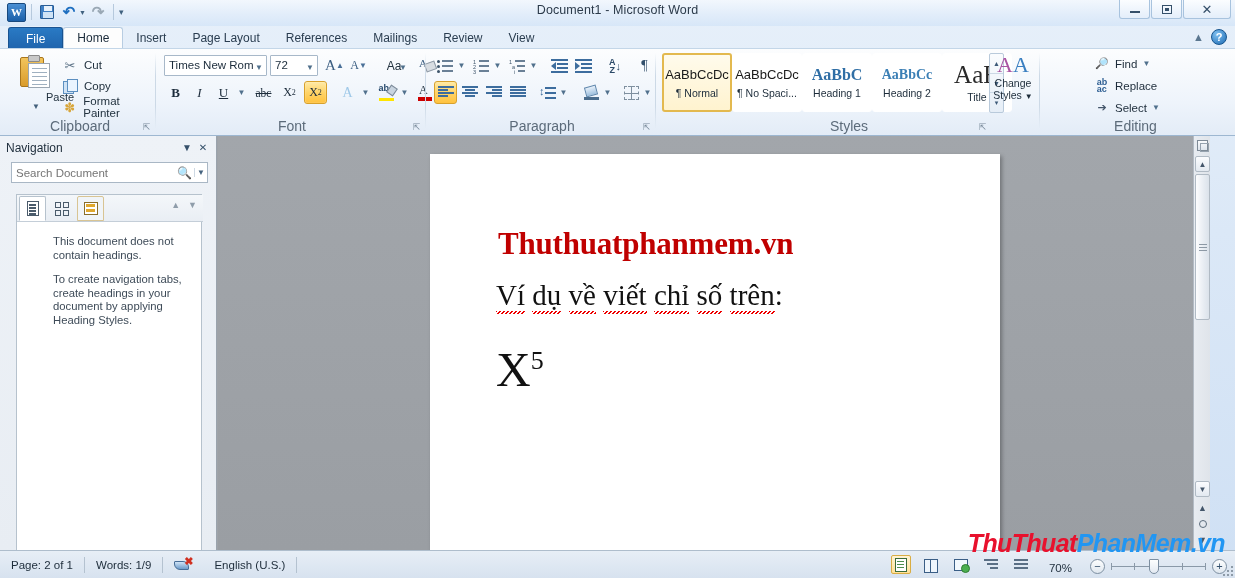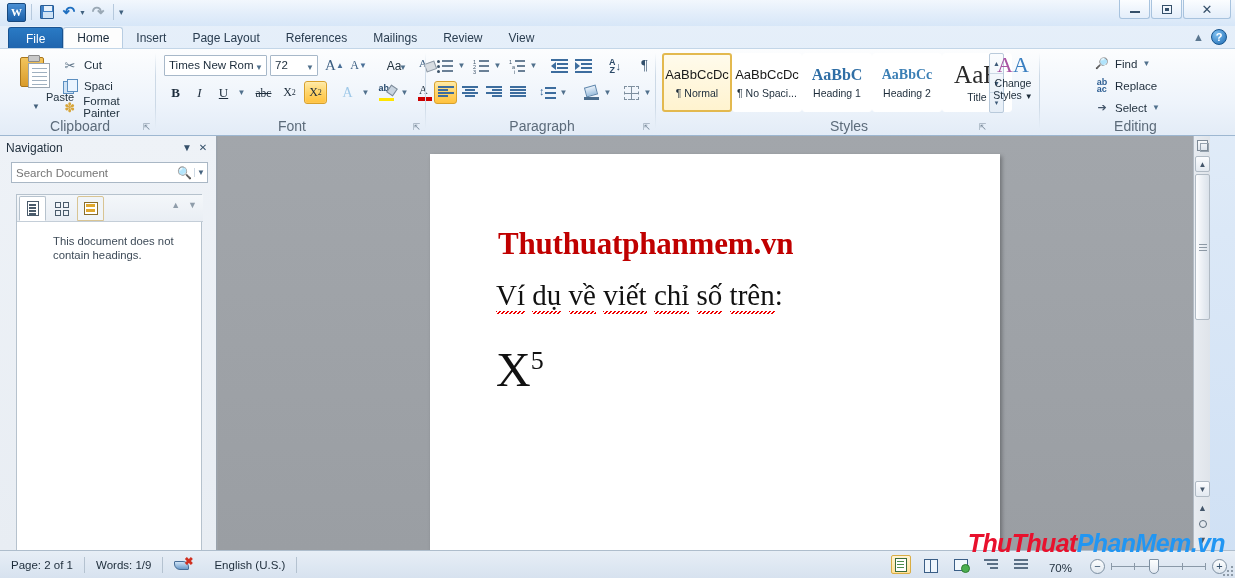--- a/index.html
+++ b/index.html
@@ -552,20 +552,21 @@
       <div class="qat-btn">
           <span class="undo-ico">↶</span>
         </div>
       <div class="mini-caret">▼</div>
       <div class="qat-btn">
           <span class="redo-ico">↷</span>
         </div>
       <div class="qat-sep"></div>
       <div class="qat-dd">▾</div>
     </div>
+    <div class="title-text">Document1  -  Microsoft Word</div>
     <div class="wincontrols">
       <div class="wbtn">
           <span class="glyph-min"></span>
         </div>
       <div class="wbtn">
           <span class="glyph-restore"></span>
         </div>
       <div class="wbtn close">
           <span class="glyph-close">✕</span>
         </div>
@@ -607,21 +608,21 @@
         <div class="paste-caret">▼</div>
       </div>
       <div class="clip-item" style="top:6px">
         <span class="ci-ico scissors">✂</span>
         <span>Cut</span>
       </div>
       <div class="clip-item" style="top:27px">
         <span class="ci-ico">
             <span class="copy-ico"></span>
           </span>
-        <span>Spaci</span>
+        <span>Copy</span>
       </div>
       <div class="clip-item" style="top:48px">
         <span class="ci-ico brush-ico">✽</span>
         <span>Format Painter</span>
       </div>
       <div class="group-title">Clipboard</div>
       <div class="dlg-launcher">⇱</div>
       <div class="group-sep" style="right:0"></div>
     </div>
 
@@ -903,20 +904,21 @@
                 <i style="top:6px"></i>
               </span>
           </div>
           <div class="nav-updown">
             <span class="nav-ud">▲</span>
             <span class="nav-ud">▼</span>
           </div>
         </div>
         <div class="nav-text">
           <p>This document does not contain headings.</p>
+          <p>To create navigation tabs, create headings in your document by applying Heading Styles.</p>
         </div>
       </div>
     </div>
 
     <div class="docarea">
       <div class="page">
         <div class="doc-line1">Thuthuatphanmem.vn</div>
         <div class="doc-line2">
           <span class="sq">Ví</span> <span class="sq">dụ</span> <span class="sq">về</span> <span class="sq">viết</span> <span class="sq">chỉ</span> <span class="sq">số</span> <span class="sq">trên</span>:
         </div>

